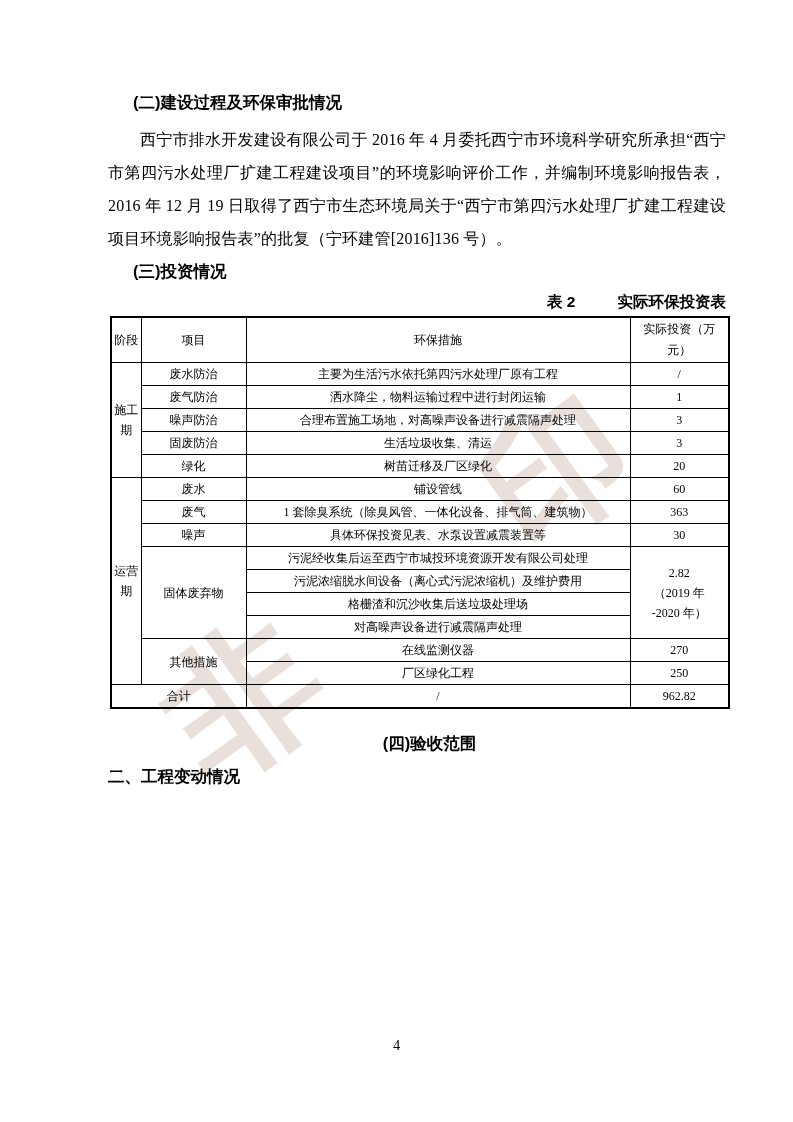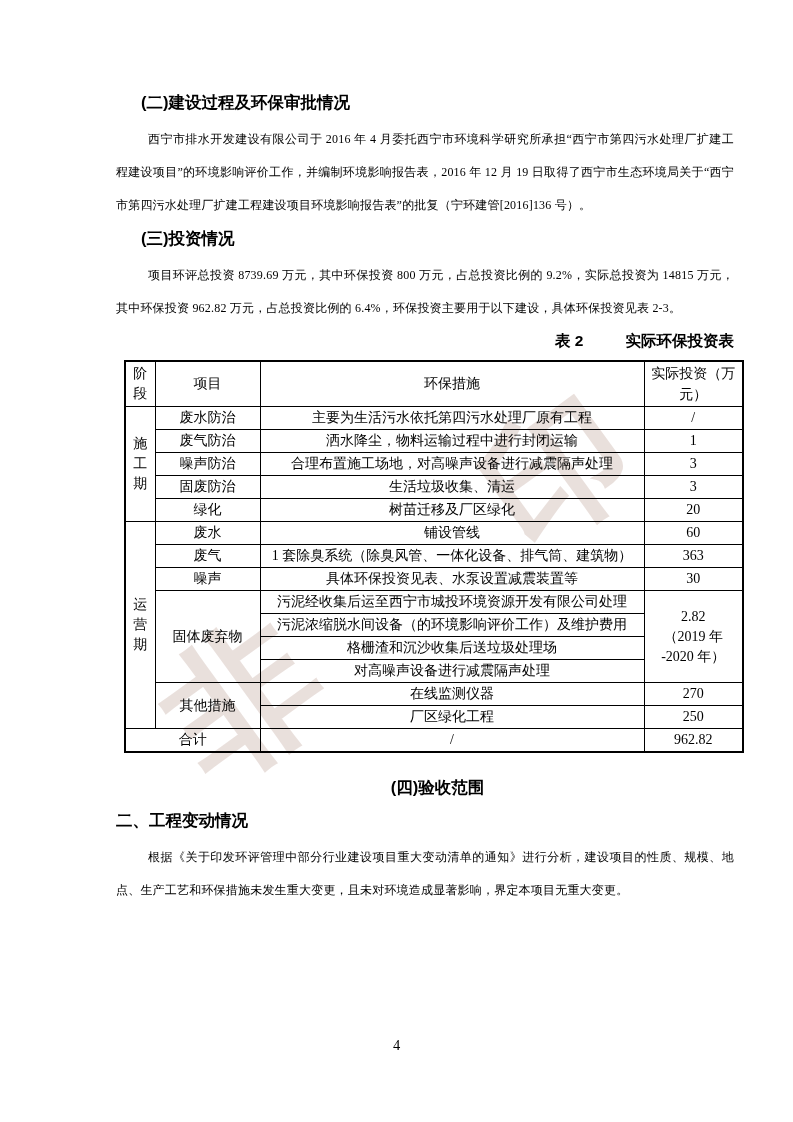--- a/index.html
+++ b/index.html
@@ -7,40 +7,40 @@
     position:relative; width:793px; height:1122px; background:#ffffff;
     overflow:hidden; color:#000;
     font-family:"Liberation Serif","DejaVu Serif",serif;
   }
   .watermark { position:absolute; z-index:0; pointer-events:none;
     font-family:"Liberation Sans","DejaVu Sans",sans-serif; font-weight:bold; }
   .wm-char { position:absolute; display:block; transform:rotate(-36deg); opacity:0.85; }
   .wm-fei { left:170px; top:600px; font-size:150px; }
   .wm-yin { left:488px; top:378px; font-size:140px; }
 
-  .content { position:absolute; left:96px; top:92px; width:618px; z-index:1;padding-left:20px; }
+  .content { position:absolute; left:88px; top:92px; width:618px; z-index:1;padding-left:20px; }
 
   .sec-heading {
     font-family:"Liberation Sans","DejaVu Sans",sans-serif;
     font-size:16.5px; font-weight:bold; margin:0 0 9px 0; padding-left:25px;
   }
   .sec-heading.level1 { padding-left:0; }
   .body-para {
-    font-size:12px; line-height:33px; text-align:justify; text-indent:32px;
+    font-size:16px; line-height:33px; text-align:justify; text-indent:32px;
     margin:0 0 6px 0; letter-spacing:0.2px;
   }
   .table-caption {
     text-align:right; font-family:"Liberation Sans","DejaVu Sans",sans-serif;
     font-weight:bold; font-size:15.5px; margin:4px 0 3px 0;
   }
   .table-caption .cap-label { margin-right:42px; }
 
   table.invest-table {
     border-collapse:collapse; table-layout:fixed; width:618px;
-    border:2px solid #000; font-size:14px; margin:8px;
+    border:2px solid #000; font-size:12px; margin:2px;
   }
   table.invest-table th, table.invest-table td {
     border:1px solid #000; padding:1px 2px; text-align:center;
     vertical-align:middle; line-height:20px; font-weight:normal;
     overflow:hidden; word-break:break-all;
   }
   table.invest-table th.col-investment { line-height:21px; }
   td.stage-cell { padding:2px 0; }
 
   .pageno {
@@ -57,21 +57,20 @@
     <span class="wm-char wm-fei">非</span>
     <span class="wm-char wm-yin">印</span>
   </div>
 
   <div class="content">
 
     <div class="sec-heading">(二)建设过程及环保审批情况</div>
     <p class="body-para">西宁市排水开发建设有限公司于 2016 年 4 月委托西宁市环境科学研究所承担“西宁市第四污水处理厂扩建工程建设项目”的环境影响评价工作，并编制环境影响报告表，2016 年 12 月 19 日取得了西宁市生态环境局关于“西宁市第四污水处理厂扩建工程建设项目环境影响报告表”的批复（宁环建管[2016]136 号）。</p>
 
     <div class="sec-heading" style="margin-top:2px;">(三)投资情况</div>
-    <p class="body-para">项目环评总投资 8739.69 万元，其中环保投资 800 万元，占总投资比例的 9.2%，实际总投资为 14815 万元，其中环保投资 962.82 万元，占总投资比例的 6.4%，环保投资主要用于以下建设，具体环保投资见表 2-3。</p>
 
     <div class="table-caption">
       <span class="cap-label">表 2</span><span>实际环保投资表</span>
     </div>
 
     <table class="invest-table">
       <colgroup>
           <col style="width:30px">
           <col style="width:105px">
           <col style="width:384px">
@@ -129,21 +128,21 @@
       <tr>
         <td rowspan="4">固体废弃物</td>
         <td>污泥经收集后运至西宁市城投环境资源开发有限公司处理</td>
         <td rowspan="4">
           <div>2.82</div>
           <div>（2019 年</div>
           <div>-2020 年）</div>
         </td>
       </tr>
       <tr>
-        <td>污泥浓缩脱水间设备（的环境影响评价工作）及维护费用</td>
+        <td>污泥浓缩脱水间设备（离心式污泥浓缩机）及维护费用</td>
       </tr>
       <tr>
         <td>格栅渣和沉沙收集后送垃圾处理场</td>
       </tr>
       <tr>
         <td>对高噪声设备进行减震隔声处理</td>
       </tr>
       <tr>
         <td rowspan="2">其他措施</td>
         <td>在线监测仪器</td>
@@ -157,18 +156,17 @@
         <td colspan="2">合计</td>
         <td>/</td>
         <td>962.82</td>
       </tr>
     </tbody>
       </table>
 
     <div class="sec-heading" style="margin-top:24px;text-align:center;">(四)验收范围</div>
 
     <div class="sec-heading level1" style="margin-top:11px;">二、工程变动情况</div>
-    <p class="body-para">根据《关于印发环评管理中部分行业建设项目重大变动清单的通知》进行分析，建设项目的性质、规模、地点、生产工艺和环保措施未发生重大变更，且未对环境造成显著影响，界定本项目无重大变更。</p>
 
   </div>
 
   <div class="pageno">4</div>
 </div>
 
 </body></html>

